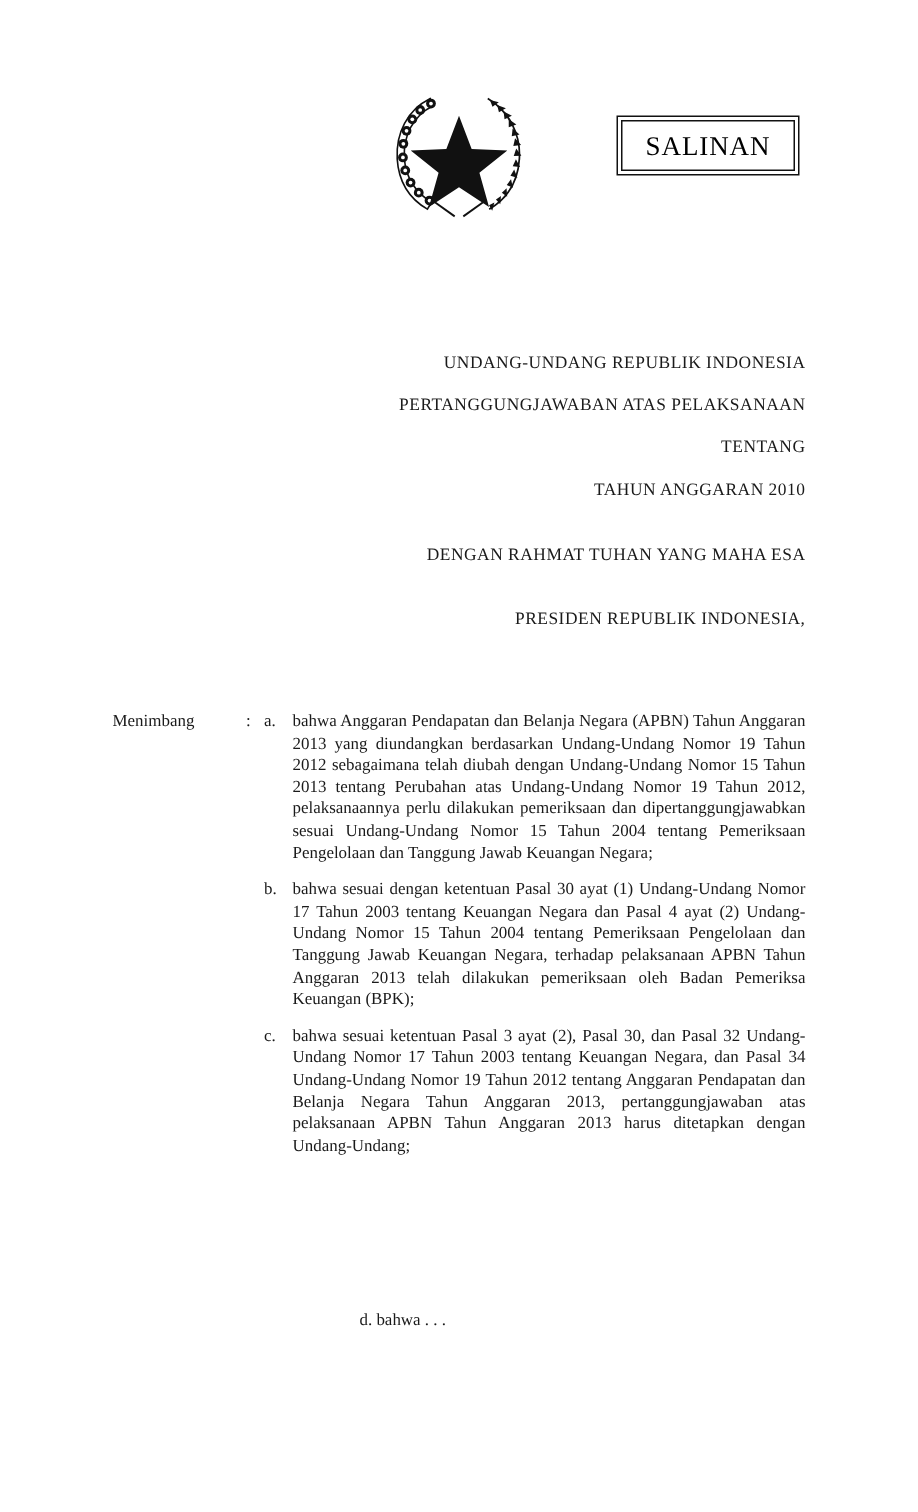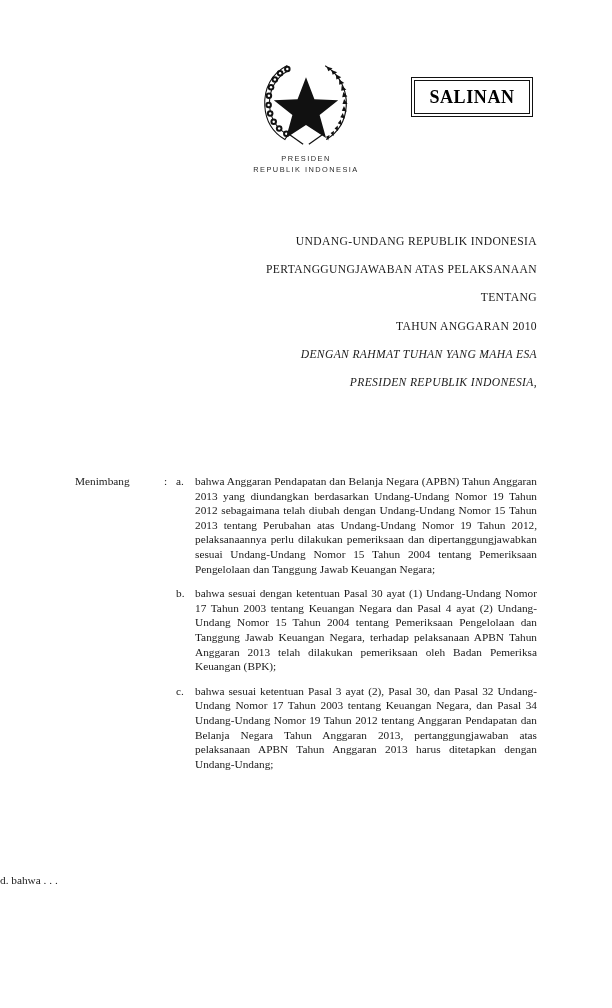--- a/index.html
+++ b/index.html
@@ -67,42 +67,42 @@
     width: 100%;
     height: 100%;
     border: 1px solid #111;
     box-sizing: border-box;
     display: flex;
     align-items: center;
     justify-content: center;
   }
   .salinan-text {
     font-family: "Liberation Serif", "DejaVu Serif", serif;
-    font-weight: bold;
+    font-weight: normal;
     font-size: 18px;
     letter-spacing: 0.6px;
     color: #000;
   }
 
   
   .title-block {
     position: absolute;
     top: 228px;
     left: 75px;
     width: 462px;
     text-align: center;
   }
   .title-line {
     font-size: 11.6px;
     letter-spacing: 0.35px;
     line-height: 28.2px;
     white-space: nowrap;
     text-align: right;
   }
-  .title-line.gap-top { margin-top: 0; font-style: italic; }
+  .title-line.gap-top { margin-top: 15px; }
 
   
   .considerans {
     position: absolute;
     top: 474px;
     left: 0;
     width: 612px;
   }
   .cons-label {
     position: absolute;
@@ -143,21 +143,21 @@
     line-height: 14.6px;
   }
   .cons-text { display: block; }
 
   
   .catchword {
     position: absolute;
     top: 873px;
     left: 0;
     width: 537px;
-    text-align: left;
+    text-align: center;
     font-size: 11.3px;
     line-height: 14.6px;
   }
 </style>
 </head>
 <body>
 
 <div class="masthead">
 
   <div class="emblem-wrap">
@@ -216,22 +216,20 @@
             <path d="M33 80 L47 90"></path>
             <path d="M67 80 L53 90"></path>
           </g>
 
           <path d="M50 20 L58.8 43.1 L83.6 44.2 L64.2 59.6 L70.9 83.5 L50 69.8 L29.1 83.5 L35.8 59.6 L16.4 44.2 L41.2 43.1 Z"></path>
         </g>
       </svg>
     </span>
   </div>
 
-  <div class="emblem-caption">PRESIDEN
-REPUBLIK INDONESIA</div>
 </div>
 
 <div class="salinan-box">
   <div class="salinan-inner">
     <span class="salinan-text">SALINAN</span>
   </div>
 </div>
 
 <div class="title-block">
   <div class="title-line">UNDANG-UNDANG REPUBLIK INDONESIA</div>

